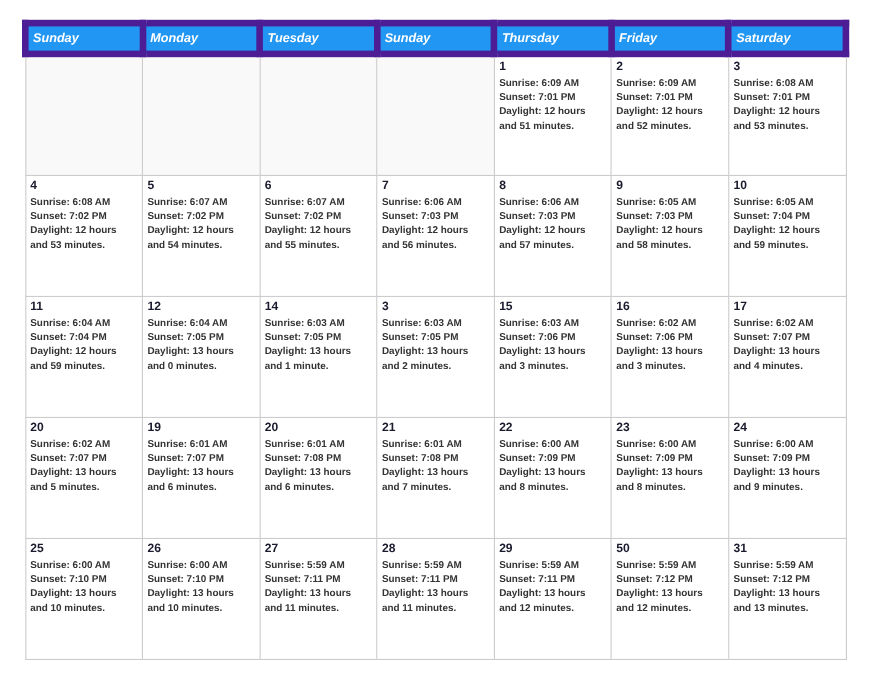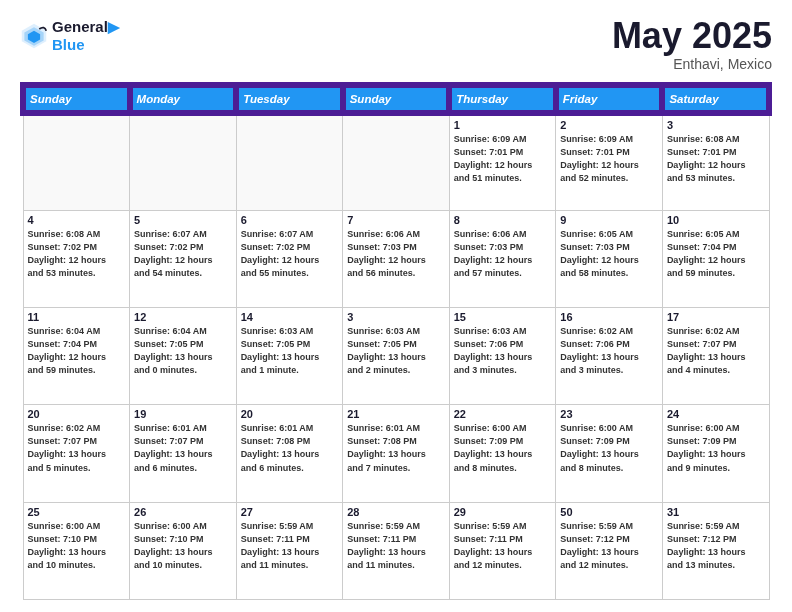--- a/index.html
+++ b/index.html
@@ -85,38 +85,20 @@
       font-size: 9px;
       color: #333;
       line-height: 1.45;
       font-weight: bold;
     }
   </style>
 </head>
 <body>
 
 <div class="page">
-  <div class="header">
-    <div class="logo">
-      <svg class="logo-icon" viewBox="0 0 32 32">
-        <polygon points="16,2 30,10 30,22 16,30 2,22 2,10" fill="#2196F3" opacity="0.15"></polygon>
-        <polygon points="16,6 27,12 27,21 16,27 5,21 5,12" fill="#2196F3" opacity="0.3"></polygon>
-        <polygon points="16,10 23,14 23,20 16,24 9,20 9,14" fill="#2196F3"></polygon>
-        <path d="M22 8 Q28 4 30 10" stroke="#1a1a2e" stroke-width="2" fill="none"></path>
-      </svg>
-      <div>
-        <div style="font-size:15px;font-weight:bold;color:#1a1a2e;line-height:1.2">General<span style="color:#2196F3">▶</span></div>
-        <div style="font-size:15px;font-weight:bold;color:#2196F3;line-height:1.2">Blue</div>
-      </div>
-    </div>
-    <div class="title-block">
-      <div class="month-title">May 2025</div>
-      <div class="location">Enthavi, Mexico</div>
-    </div>
-  </div>
 
   <table class="calendar">
     <thead>
       <tr>
 
       <th>Sunday</th>
           <th>Monday</th>
           <th>Tuesday</th>
           <th>Sunday</th>
           <th>Thursday</th>

